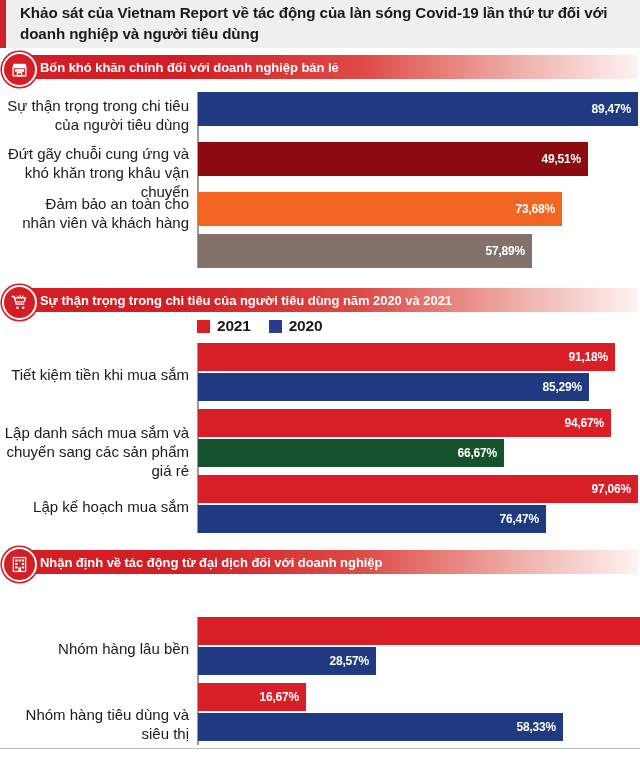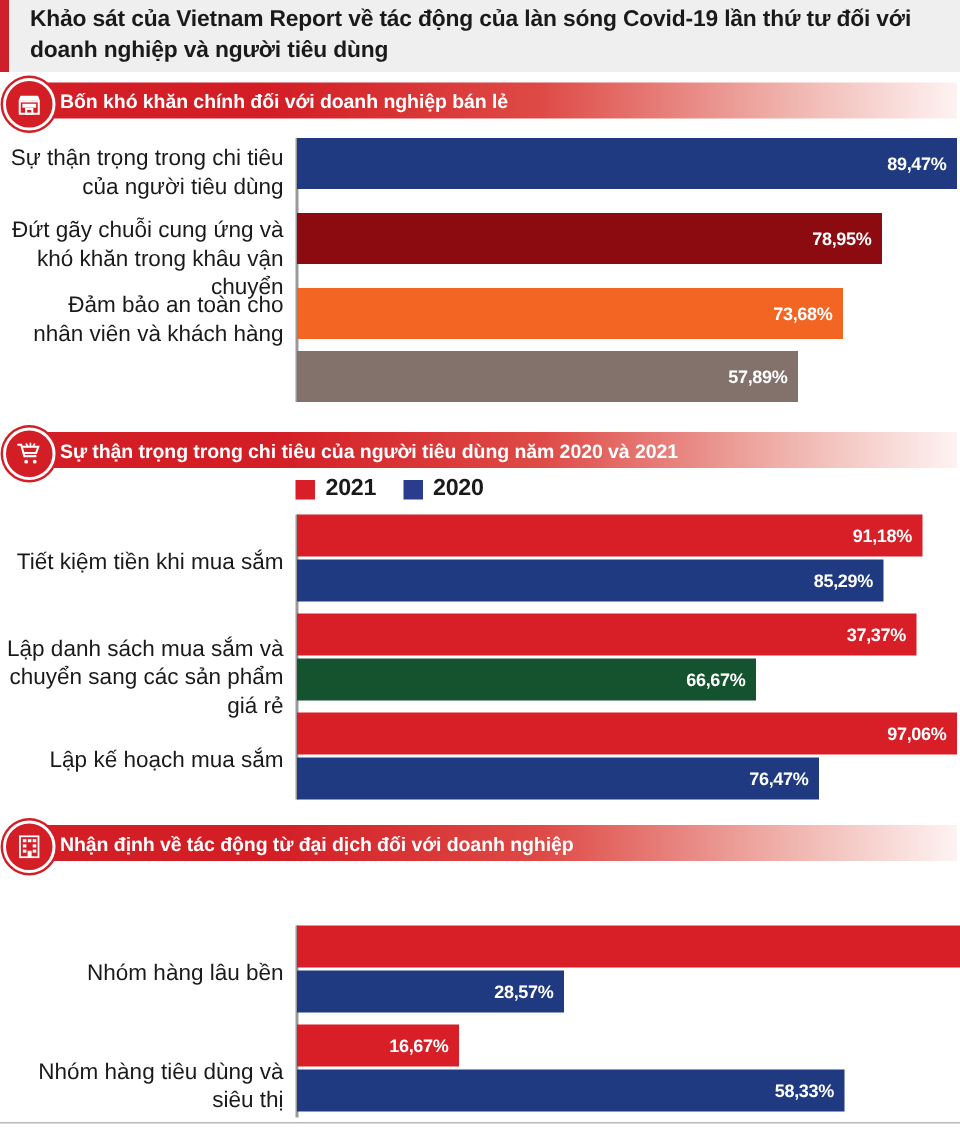--- a/index.html
+++ b/index.html
@@ -118,21 +118,21 @@
         <span class="val">89,47%</span>
       </div>
     </div>
 
     <div class="row" style="top:50px;height:42px">
       <div class="cat-label" style="top:2px">
         <span>Đứt gãy chuỗi cung ứng và</span><br>
         <span>khó khăn trong khâu vận chuyển</span>
       </div>
       <div class="bar" style="top:0;height:34px;width:390px;background:#8c0b10">
-        <span class="val">78,95%</span>
+        <span class="val">49,51%</span>
       </div>
     </div>
 
     <div class="row" style="top:100px;height:42px">
       <div class="cat-label" style="top:2px">
         <span>Đảm bảo an toàn cho</span><br>
         <span>nhân viên và khách hàng</span>
       </div>
       <div class="bar" style="top:0;height:34px;width:364px;background:#f36522">
         <span class="val">73,68%</span>
@@ -183,21 +183,21 @@
         <span class="val">85,29%</span>
       </div>
     </div>
 
     <div class="row" style="top:66px;height:62px">
       <div class="cat-label" style="top:14px">
         <span>Lập danh sách mua sắm và</span><br>
         <span>chuyển sang các sản phẩm giá rẻ</span>
       </div>
       <div class="bar" style="top:0;height:28px;width:413px;background:#d81e26">
-        <span class="val">37,37%</span>
+        <span class="val">94,67%</span>
       </div>
       <div class="bar" style="top:30px;height:28px;width:306px;background:#14532d">
         <span class="val">66,67%</span>
       </div>
     </div>
 
     <div class="row" style="top:132px;height:60px">
       <div class="cat-label" style="top:22px">Lập kế hoạch mua sắm</div>
       <div class="bar" style="top:0;height:28px;width:440px;background:#d81e26">
         <span class="val">97,06%</span>

